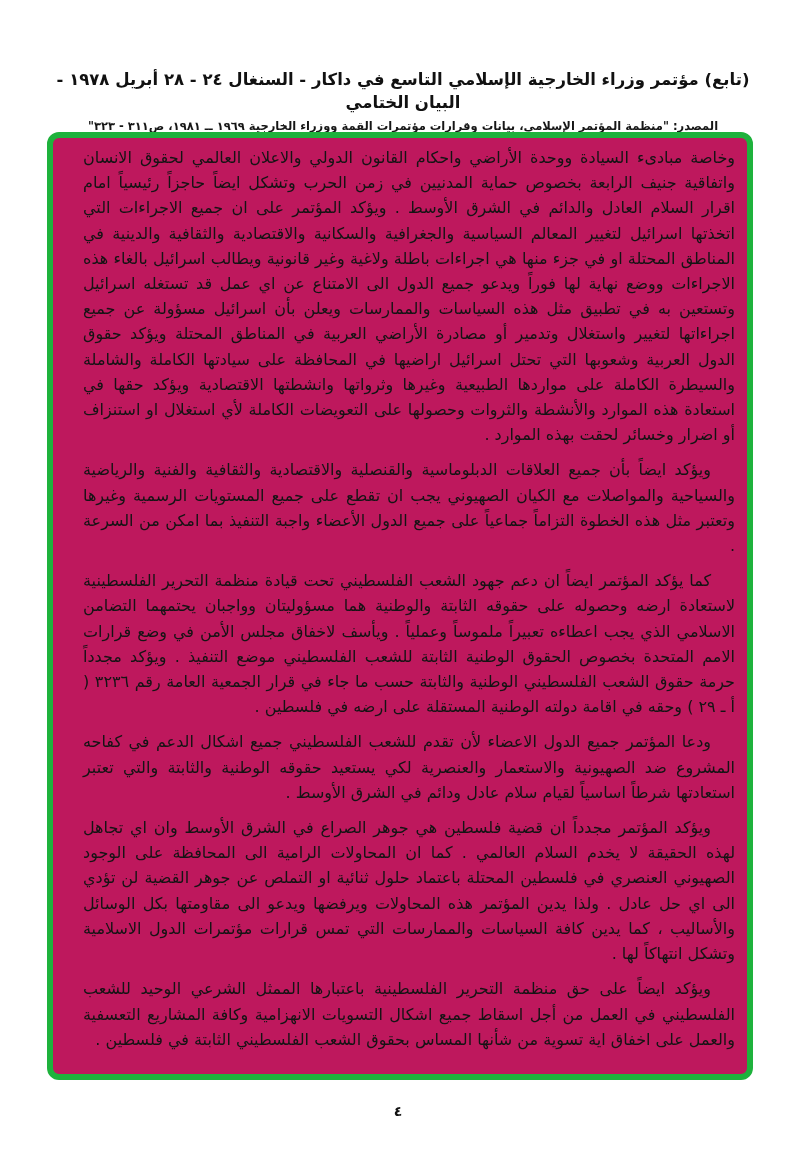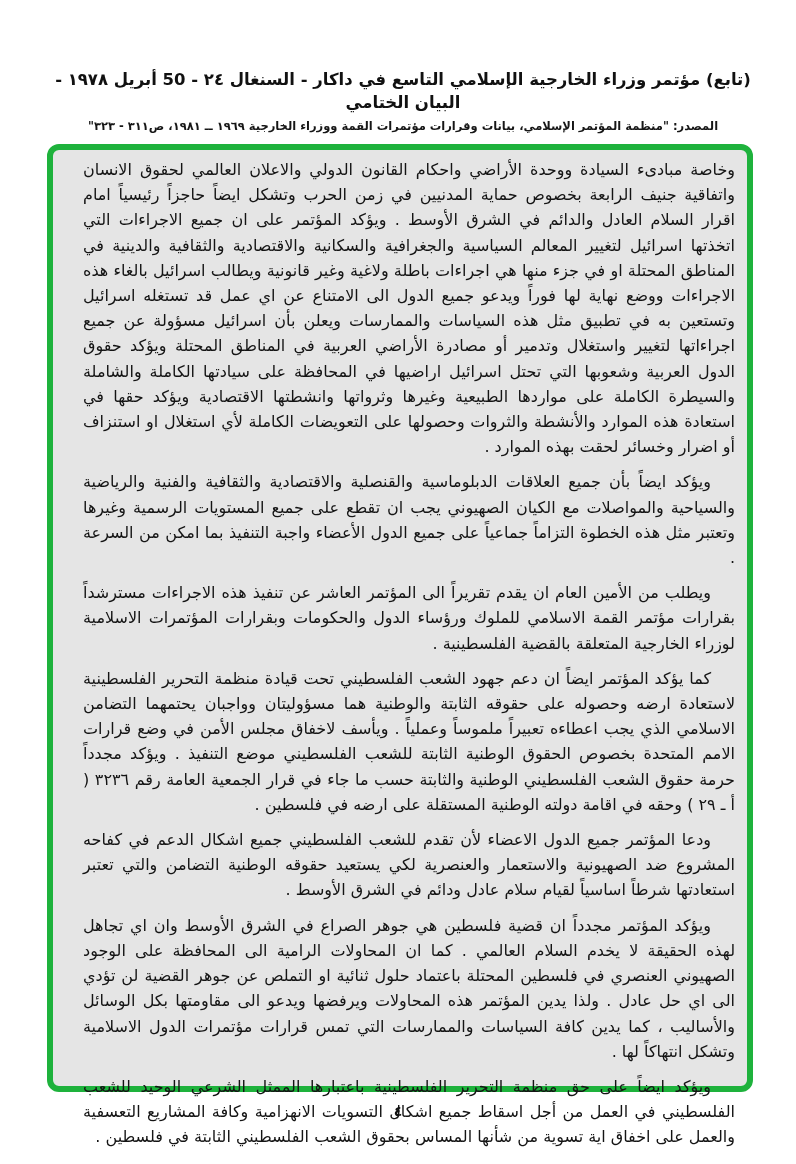--- a/index.html
+++ b/index.html
@@ -32,27 +32,27 @@
   }
   .doc-source {
     font-size: 11.5px;
     font-weight: bold;
     margin-top: 5px;
     color: #161616;
   }
   .text-frame {
     position: absolute;
     left: 47px;
-    top: 144px;
+    top: 132px;
     width: 706px;
     height: 948px;
     box-sizing: border-box;
     border: 6px solid #1eb23c;
     border-radius: 12px;
-    background: #e5e5e5;
+    background: #be185d;
   }
   .doc-text {
     direction: rtl;
     text-align: justify;
     padding: 7px 12px 8px 30px;
     font-size: 16px;
     line-height: 25.2px;
     color: #141414;
   }
   .doc-text p {
@@ -70,29 +70,28 @@
     text-align: center;
     font-size: 14px;
     font-weight: bold;
     color: #111111;
   }
 </style>
 </head>
 <body>
 
 <header class="doc-header">
-  <div class="doc-title">(تابع)  مؤتمر وزراء الخارجية الإسلامي التاسع في داكار - السنغال ٢٤ - 50 أبريل ١٩٧٨ - البيان الختامي</div>
+  <div class="doc-title">(تابع)  مؤتمر وزراء الخارجية الإسلامي التاسع في داكار - السنغال ٢٤ - ٢٨ أبريل ١٩٧٨ - البيان الختامي</div>
   <div class="doc-source">المصدر: "منظمة المؤتمر الإسلامي، بيانات وقرارات مؤتمرات القمة ووزراء الخارجية ١٩٦٩ ــ ١٩٨١، ص٣١١ - ٣٢٣"</div>
 </header>
 
 <section class="text-frame" style="border-color: rgb(30, 178, 60);">
   <div class="doc-text">
     <p>وخاصة مبادىء السيادة ووحدة الأراضي واحكام القانون الدولي والاعلان العالمي لحقوق الانسان واتفاقية جنيف الرابعة بخصوص حماية المدنيين في زمن الحرب وتشكل ايضاً حاجزاً رئيسياً امام اقرار السلام العادل والدائم في الشرق الأوسط . ويؤكد المؤتمر على ان جميع الاجراءات التي اتخذتها اسرائيل لتغيير المعالم السياسية والجغرافية والسكانية والاقتصادية والثقافية والدينية في المناطق المحتلة او في جزء منها هي اجراءات باطلة ولاغية وغير قانونية ويطالب اسرائيل بالغاء هذه الاجراءات ووضع نهاية لها فوراً ويدعو جميع الدول الى الامتناع عن اي عمل قد تستغله اسرائيل وتستعين به في تطبيق مثل هذه السياسات والممارسات ويعلن بأن اسرائيل مسؤولة عن جميع اجراءاتها لتغيير واستغلال وتدمير أو مصادرة الأراضي العربية في المناطق المحتلة ويؤكد حقوق الدول العربية وشعوبها التي تحتل اسرائيل اراضيها في المحافظة على سيادتها الكاملة والشاملة والسيطرة الكاملة على مواردها الطبيعية وغيرها وثرواتها وانشطتها الاقتصادية ويؤكد حقها في استعادة هذه الموارد والأنشطة والثروات وحصولها على التعويضات الكاملة لأي استغلال او استنزاف أو اضرار وخسائر لحقت بهذه الموارد .</p>
     <p>ويؤكد ايضاً بأن جميع العلاقات الدبلوماسية والقنصلية والاقتصادية والثقافية والفنية والرياضية والسياحية والمواصلات مع الكيان الصهيوني يجب ان تقطع على جميع المستويات الرسمية وغيرها وتعتبر مثل هذه الخطوة التزاماً جماعياً على جميع الدول الأعضاء واجبة التنفيذ بما امكن من السرعة .</p>
-    <p>ويطلب من الأمين العام ان يقدم تقريراً الى المؤتمر العاشر عن تنفيذ هذه الاجراءات مسترشداً بقرارات مؤتمر القمة الاسلامي للملوك ورؤساء الدول والحكومات وبقرارات المؤتمرات الاسلامية لوزراء الخارجية المتعلقة بالقضية الفلسطينية .</p>
     <p>كما يؤكد المؤتمر ايضاً ان دعم جهود الشعب الفلسطيني تحت قيادة منظمة التحرير الفلسطينية لاستعادة ارضه وحصوله على حقوقه الثابتة والوطنية هما مسؤوليتان وواجبان يحتمهما التضامن الاسلامي الذي يجب اعطاءه تعبيراً ملموساً وعملياً . ويأسف لاخفاق مجلس الأمن في وضع قرارات الامم المتحدة بخصوص الحقوق الوطنية الثابتة للشعب الفلسطيني موضع التنفيذ . ويؤكد مجدداً حرمة حقوق الشعب الفلسطيني الوطنية والثابتة حسب ما جاء في قرار الجمعية العامة رقم ٣٢٣٦ ( أ ـ ٢٩ ) وحقه في اقامة دولته الوطنية المستقلة على ارضه في فلسطين .</p>
-    <p>ودعا المؤتمر جميع الدول الاعضاء لأن تقدم للشعب الفلسطيني جميع اشكال الدعم في كفاحه المشروع ضد الصهيونية والاستعمار والعنصرية لكي يستعيد حقوقه الوطنية التضامن والتي تعتبر استعادتها شرطاً اساسياً لقيام سلام عادل ودائم في الشرق الأوسط .</p>
+    <p>ودعا المؤتمر جميع الدول الاعضاء لأن تقدم للشعب الفلسطيني جميع اشكال الدعم في كفاحه المشروع ضد الصهيونية والاستعمار والعنصرية لكي يستعيد حقوقه الوطنية والثابتة والتي تعتبر استعادتها شرطاً اساسياً لقيام سلام عادل ودائم في الشرق الأوسط .</p>
     <p>ويؤكد المؤتمر مجدداً ان قضية فلسطين هي جوهر الصراع في الشرق الأوسط وان اي تجاهل لهذه الحقيقة لا يخدم السلام العالمي . كما ان المحاولات الرامية الى المحافظة على الوجود الصهيوني العنصري في فلسطين المحتلة باعتماد حلول ثنائية او التملص عن جوهر القضية لن تؤدي الى اي حل عادل . ولذا يدين المؤتمر هذه المحاولات ويرفضها ويدعو الى مقاومتها بكل الوسائل والأساليب ، كما يدين كافة السياسات والممارسات التي تمس قرارات مؤتمرات الدول الاسلامية وتشكل انتهاكاً لها .</p>
     <p>ويؤكد ايضاً على حق منظمة التحرير الفلسطينية باعتبارها الممثل الشرعي الوحيد للشعب الفلسطيني في العمل من أجل اسقاط جميع اشكال التسويات الانهزامية وكافة المشاريع التعسفية والعمل على اخفاق اية تسوية من شأنها المساس بحقوق الشعب الفلسطيني الثابتة في فلسطين .</p>
   </div>
 </section>
 
 <div class="page-number">٤</div>
 
 </body></html>

